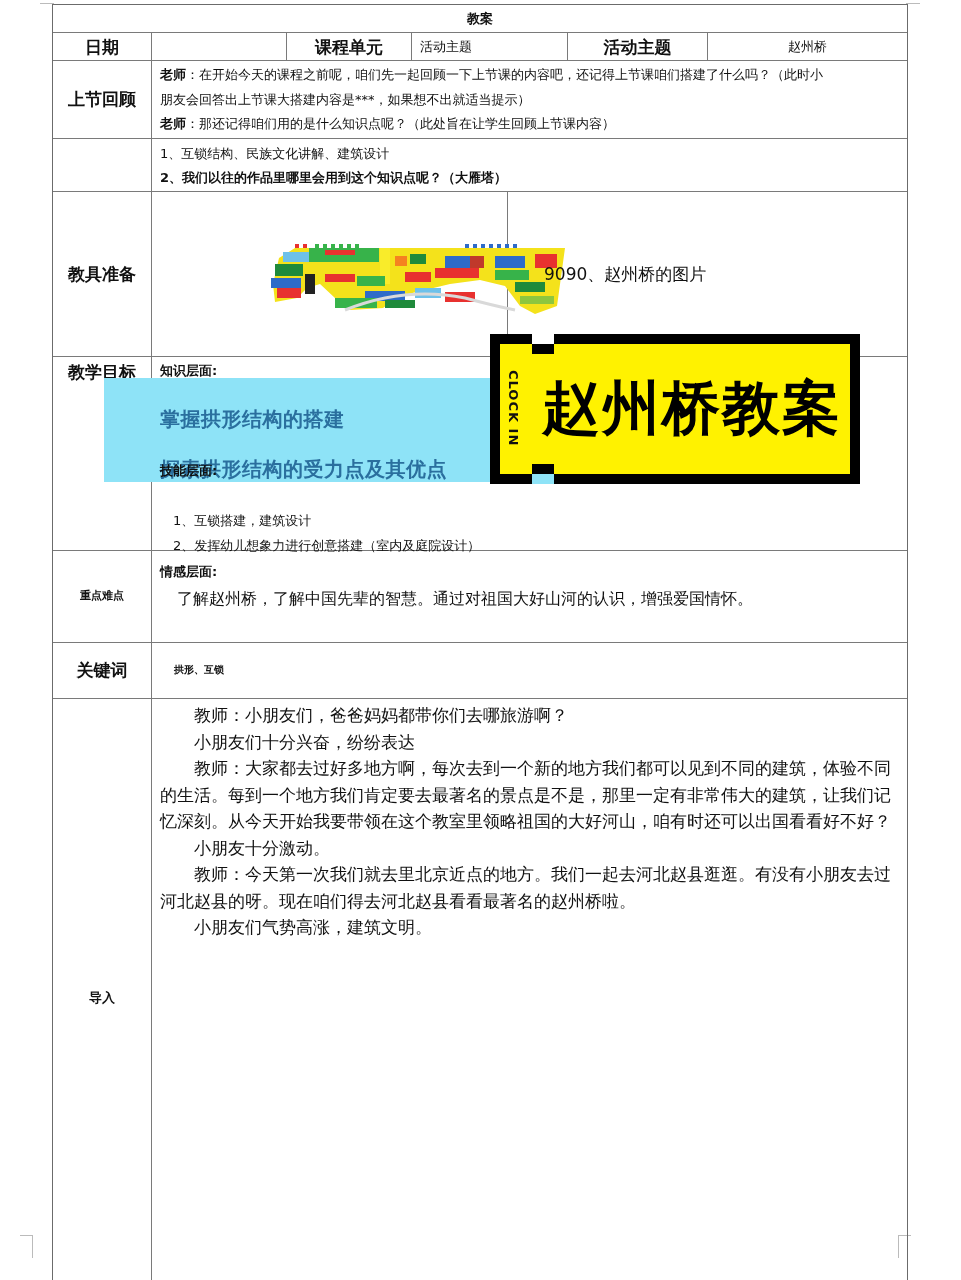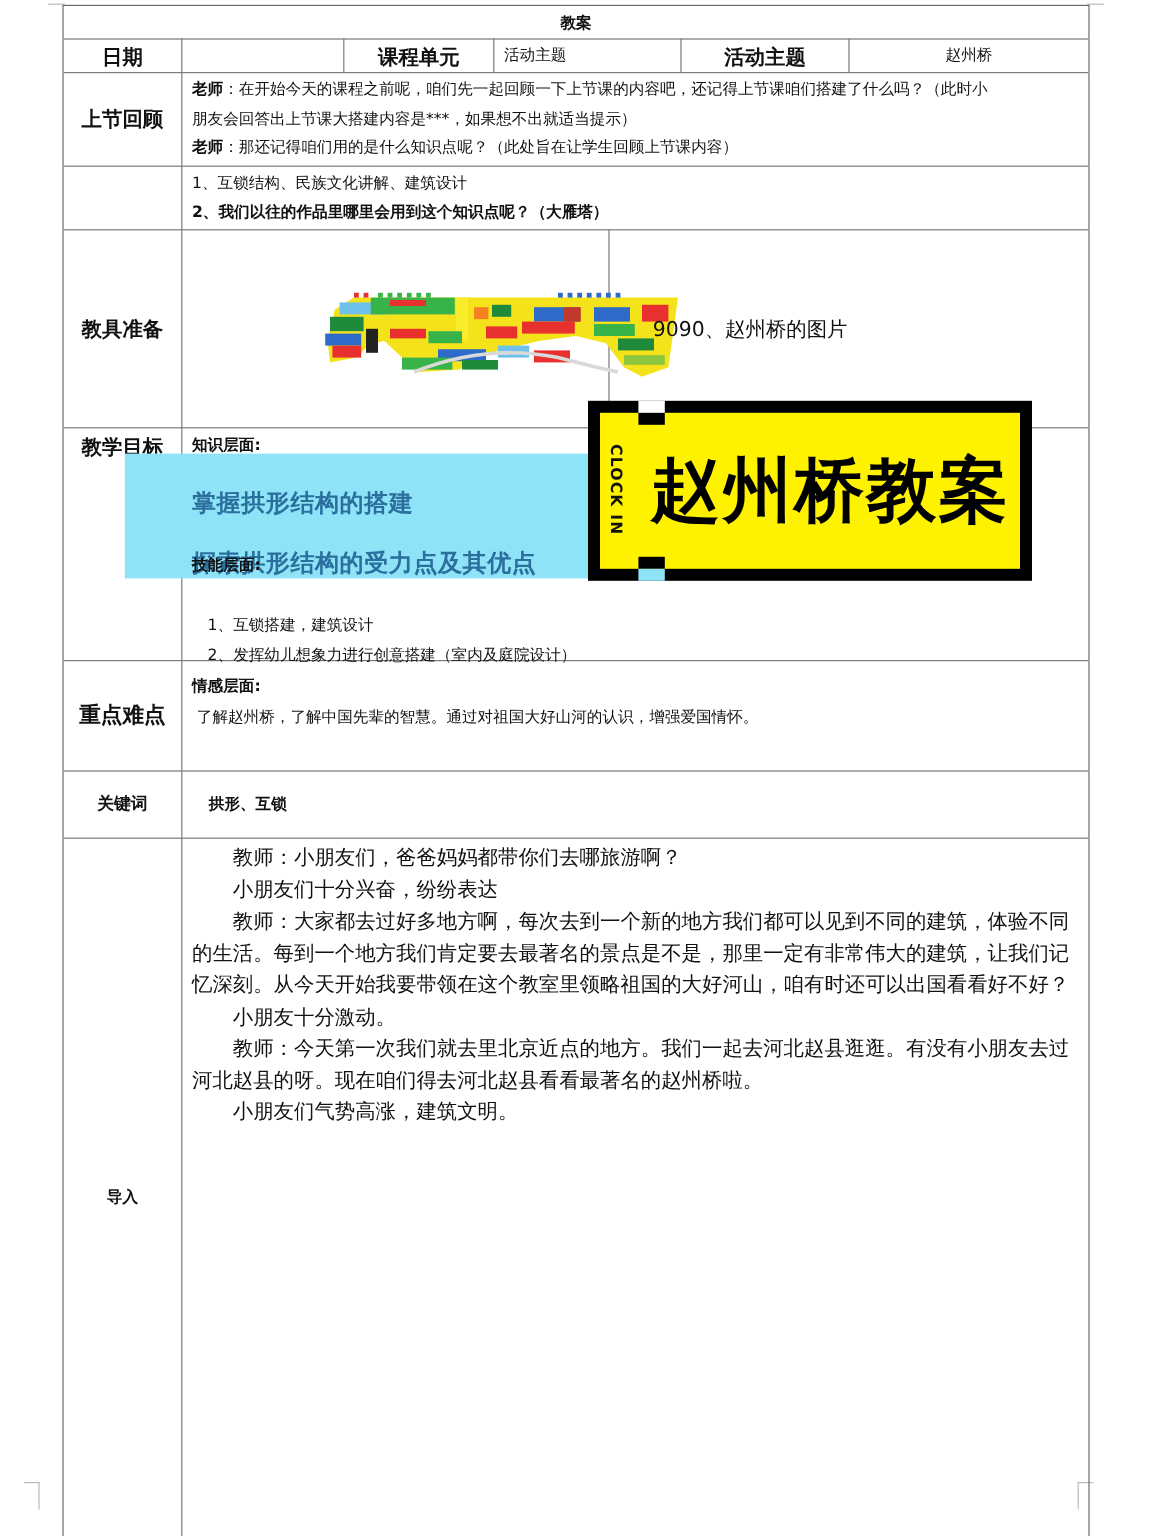--- a/index.html
+++ b/index.html
@@ -152,26 +152,26 @@
   </div>
 
   <div class="goal-band"></div>
   <div style="position:absolute; left:160px; top:362px; font-size:13px; font-weight:bold">知识层面:</div>
   <div class="goal-big" style="top:406px; left:160px">掌握拱形结构的搭建</div>
   <div class="goal-big" style="top:456px; left:160px">探索拱形结构的受力点及其优点</div>
   <div style="position:absolute; left:160px; top:462px; font-size:13px; font-weight:bold">技能层面:</div>
   <div style="position:absolute; left:173px; top:512px; font-size:13px">1、互锁搭建，建筑设计</div>
   <div style="position:absolute; left:173px; top:537px; font-size:13px">2、发挥幼儿想象力进行创意搭建（室内及庭院设计）</div>
 
-  <div style="position:absolute; left:53px; top:550px; width:98px; height:91px; display:flex; align-items:center; justify-content:center; font-weight:bold; font-size:18px">重点难点</div>
+  <div style="position:absolute; left:53px; top:550px; width:98px; height:91px; display:flex; align-items:center; justify-content:center; font-weight:bold; font-size:11px">重点难点</div>
   <div style="position:absolute; left:160px; top:563px; font-size:13px; font-weight:bold">情感层面:</div>
-  <div style="position:absolute; left:164px; top:589px; font-size:13px">了解赵州桥，了解中国先辈的智慧。通过对祖国大好山河的认识，增强爱国情怀。</div>
+  <div style="position:absolute; left:177px; top:589px; font-size:16px">了解赵州桥，了解中国先辈的智慧。通过对祖国大好山河的认识，增强爱国情怀。</div>
 
-  <div style="position:absolute; left:53px; top:642px; width:98px; height:56px; display:flex; align-items:center; justify-content:center; font-weight:bold; font-size:14px">关键词</div>
-  <div style="position:absolute; left:174px; top:642px; height:56px; display:flex; align-items:center; font-size:13px; font-weight:bold">拱形、互锁</div>
+  <div style="position:absolute; left:53px; top:642px; width:98px; height:56px; display:flex; align-items:center; justify-content:center; font-weight:bold; font-size:17px">关键词</div>
+  <div style="position:absolute; left:174px; top:642px; height:56px; display:flex; align-items:center; font-size:10px; font-weight:bold">拱形、互锁</div>
 
   <div style="position:absolute; left:53px; top:698px; width:98px; height:600px; display:flex; align-items:center; justify-content:center; font-weight:bold; font-size:13px">导入</div>
   <div class="intro" style="left:160px; width:735px">
     <p class="indent">教师：小朋友们，爸爸妈妈都带你们去哪旅游啊？</p>
     <p class="indent">小朋友们十分兴奋，纷纷表达</p>
     <p class="indent">教师：大家都去过好多地方啊，每次去到一个新的地方我们都可以见到不同的建筑，体验不同的生活。每到一个地方我们肯定要去最著名的景点是不是，那里一定有非常伟大的建筑，让我们记忆深刻。从今天开始我要带领在这个教室里领略祖国的大好河山，咱有时还可以出国看看好不好？</p>
     <p class="indent">小朋友十分激动。</p>
     <p class="indent">教师：今天第一次我们就去里北京近点的地方。我们一起去河北赵县逛逛。有没有小朋友去过河北赵县的呀。现在咱们得去河北赵县看看最著名的赵州桥啦。</p>
     <p class="indent">小朋友们气势高涨，建筑文明。</p>
   </div>

